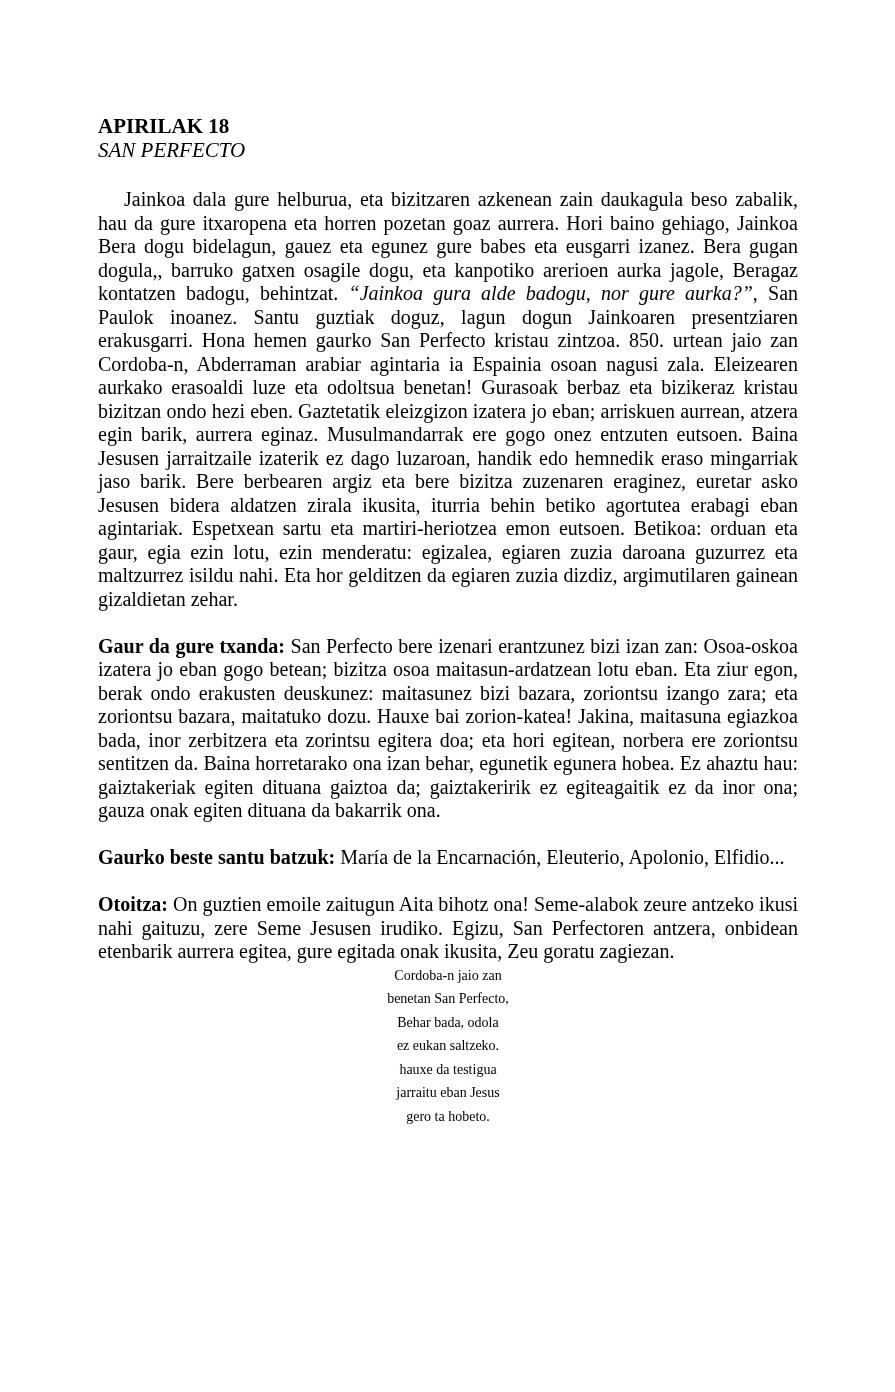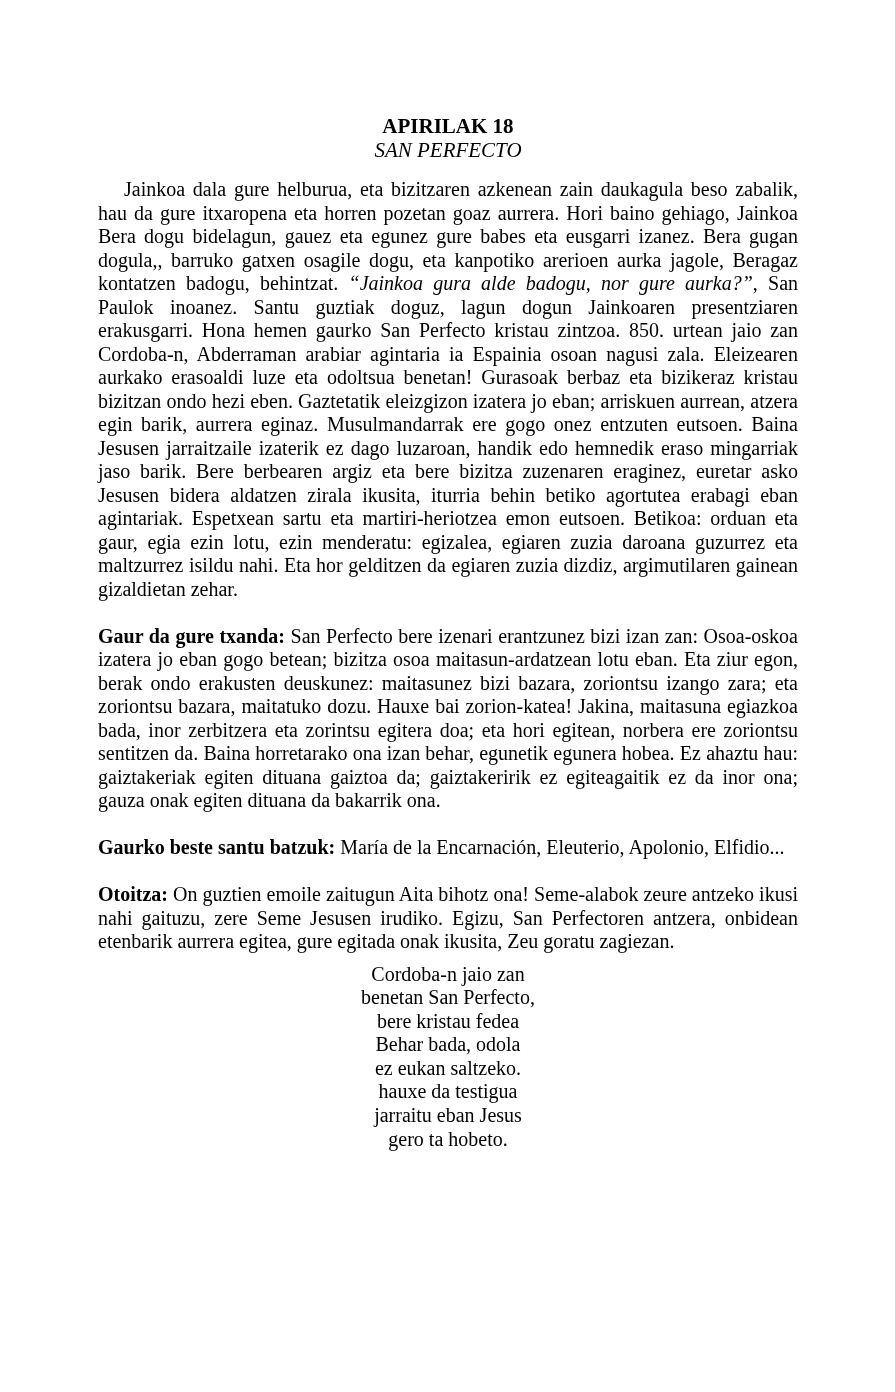--- a/index.html
+++ b/index.html
@@ -11,45 +11,45 @@
     width: 895px;
     height: 1392px;
     color: #000000;
     font-family: "Liberation Serif", serif;
     overflow: hidden;
   }
   .page {
     padding: 115px 97px 0 98px;
   }
   .doc-title, .doc-subtitle {
-    text-align: center;
+    text-align: left;
     font-size: 21px;
     line-height: 23.5px;
     margin: 0;
     font-weight: normal;
   }
   .doc-title { font-weight: bold; }
   .doc-subtitle { font-style: italic; }
   .para {
     font-size: 20px;
     line-height: 23.5px;
     text-align: justify;
     margin: 23.5px 0 0 0;
   }
   .para.intro {
     text-indent: 26px;
-    margin-top: 16px;
+    margin-top: 26px;
   }
   .b { font-weight: bold; }
   .i { font-style: italic; }
   .poem {
-    font-size: 20px;
+    font-size: 14px;
     line-height: 23.6px;
     text-align: center;
-    margin: 9px;
+    margin: 0;
   }
 </style>
 </head>
 <body>
 
 <div class="page">
 
   <h1 class="doc-title">APIRILAK 18</h1>
   <h2 class="doc-subtitle">SAN PERFECTO</h2>
 
@@ -58,21 +58,20 @@
 
   <p class="para"><span class="b">Gaur da gure txanda:</span> <span>San Perfecto bere izenari erantzunez bizi izan zan: Osoa-oskoa izatera jo eban gogo betean; bizitza osoa maitasun-ardatzean lotu eban. Eta ziur egon, berak ondo erakusten deuskunez: maitasunez bizi bazara, zoriontsu izango zara; eta zoriontsu bazara, maitatuko dozu. Hauxe bai zorion-katea! Jakina, maitasuna egiazkoa bada, inor zerbitzera eta zorintsu egitera doa; eta hori egitean, norbera ere zoriontsu sentitzen da. Baina horretarako ona izan behar, egunetik egunera hobea. Ez ahaztu hau: gaiztakeriak egiten dituana gaiztoa da; gaiztakeririk ez egiteagaitik ez da inor ona; gauza onak egiten dituana da bakarrik ona.</span></p>
 
   <p class="para"><span class="b">Gaurko beste santu batzuk:</span> <span>María de la Encarnación, Eleuterio, Apolonio, Elfidio...</span></p>
 
   <p class="para"><span class="b">Otoitza:</span> <span>On guztien emoile zaitugun Aita bihotz ona! Seme-alabok zeure antzeko ikusi nahi gaituzu, zere Seme Jesusen irudiko. Egizu, San Perfectoren antzera, onbidean etenbarik aurrera egitea, gure egitada onak ikusita, Zeu goratu zagiezan.</span></p>
 
   <div class="poem">
     <div>Cordoba-n jaio zan</div>
     <div>benetan San Perfecto,</div>
-    <div>bere kristau fedea</div>
     <div>Behar bada, odola</div>
     <div>ez eukan saltzeko.</div>
     <div>hauxe da testigua</div>
     <div>jarraitu eban Jesus</div>
     <div>gero ta hobeto.</div>
   </div>
 
 </div>
 
 </body></html>

